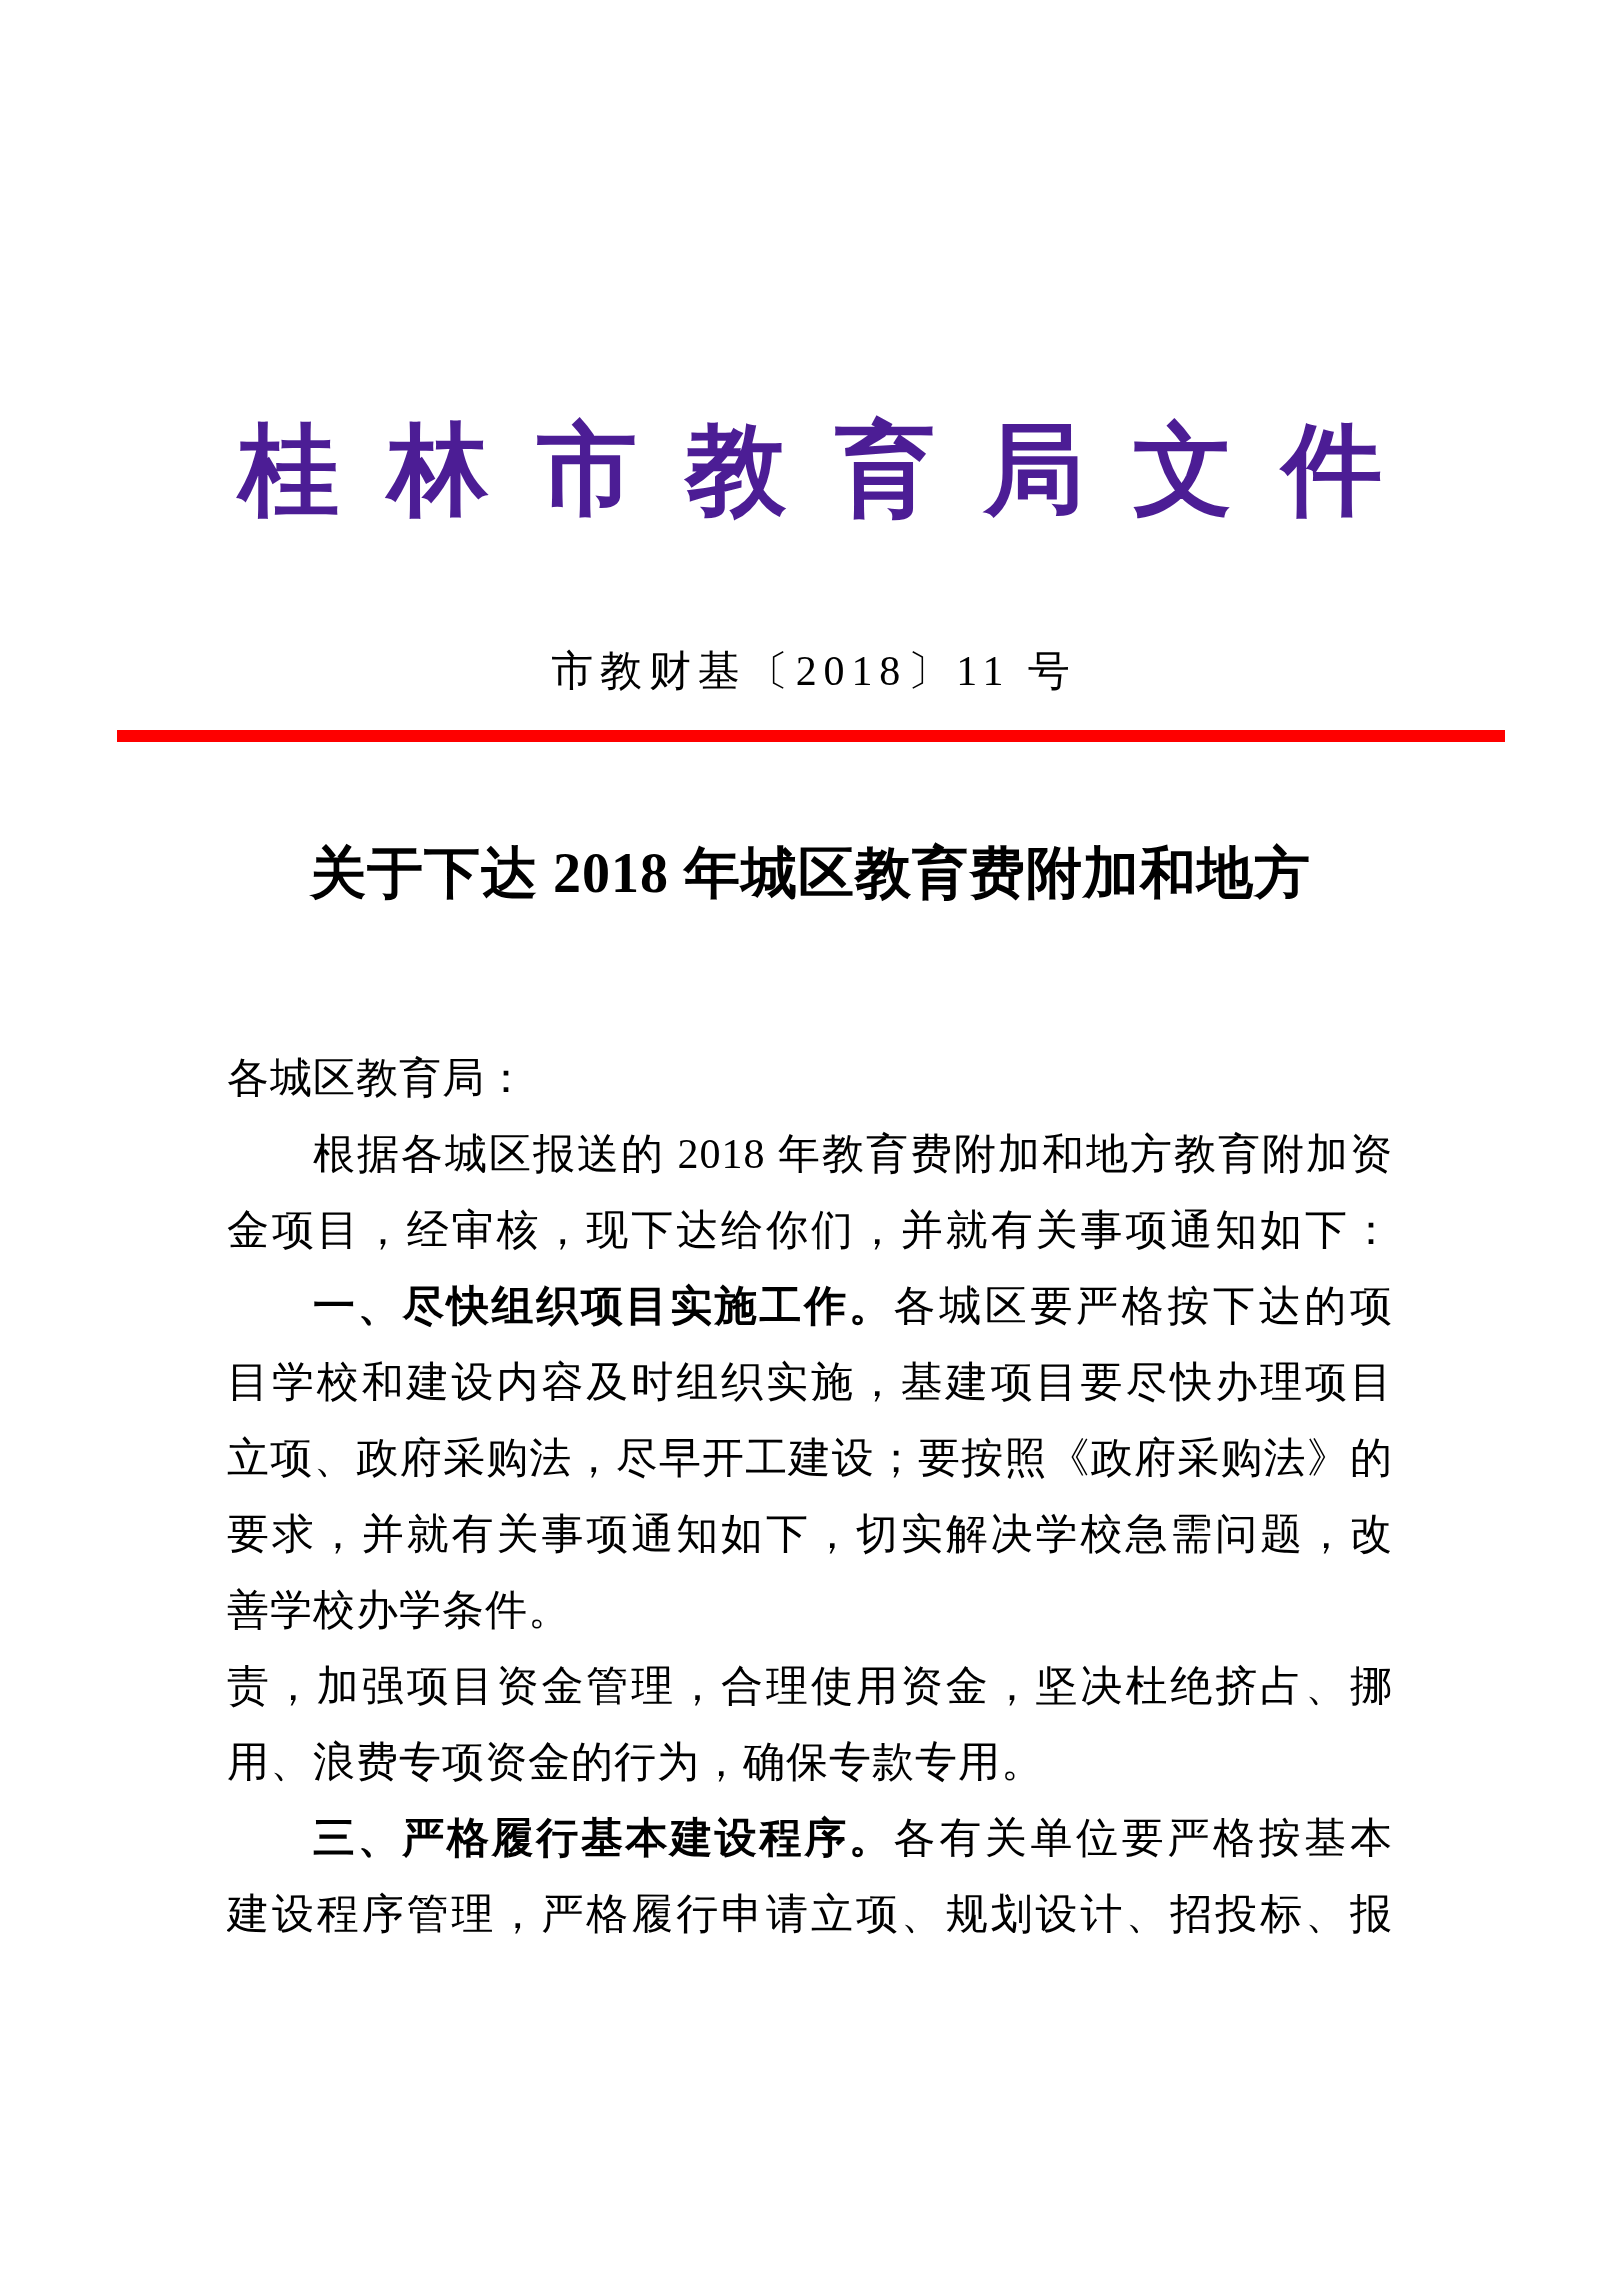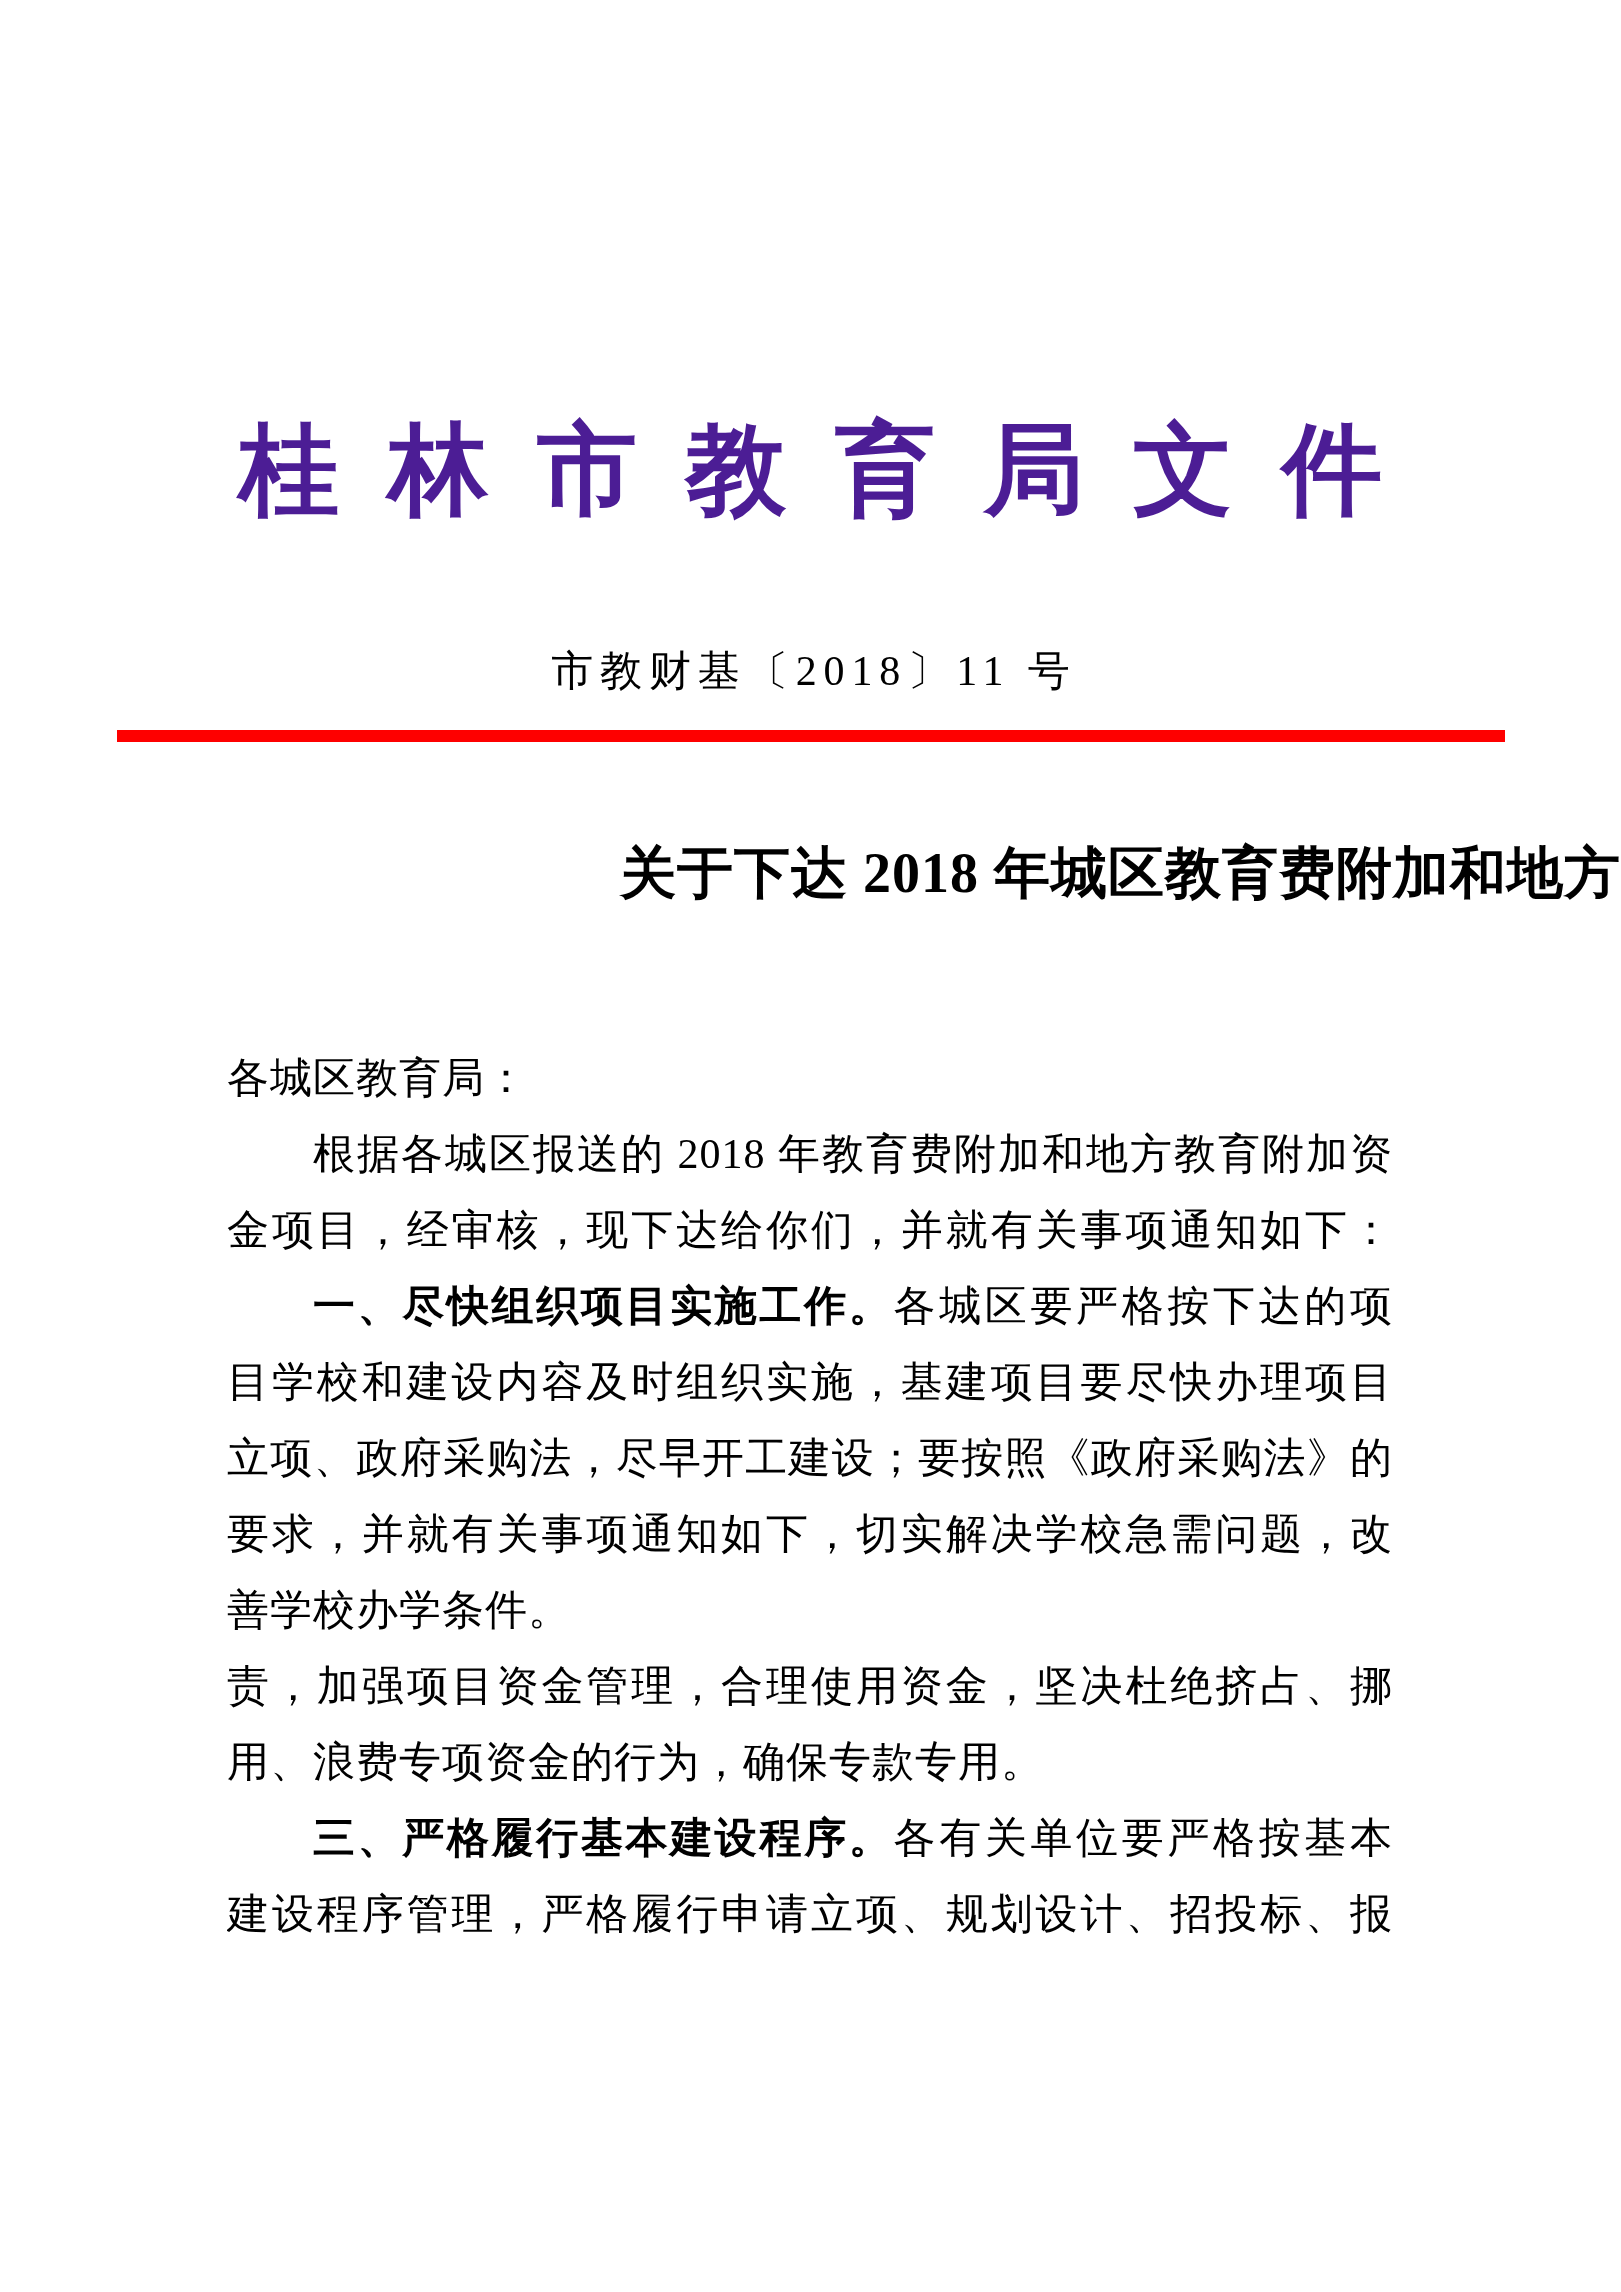--- a/index.html
+++ b/index.html
@@ -50,21 +50,21 @@
     left: 117px;
     width: 1388px;
     height: 11.8px;
     background: #fe0000;
   }
   .doc-title {
     position: absolute;
     top: 835px;
     left: 0;
     width: 100%;
-    text-align: right;
+    text-align: center;
     font-size: 56px;
     font-weight: bold;
     line-height: 77px;
     color: #000000;
     letter-spacing: 1px;
   }
   .body-text {
     position: absolute;
     top: 1040px;
     left: 227px;

